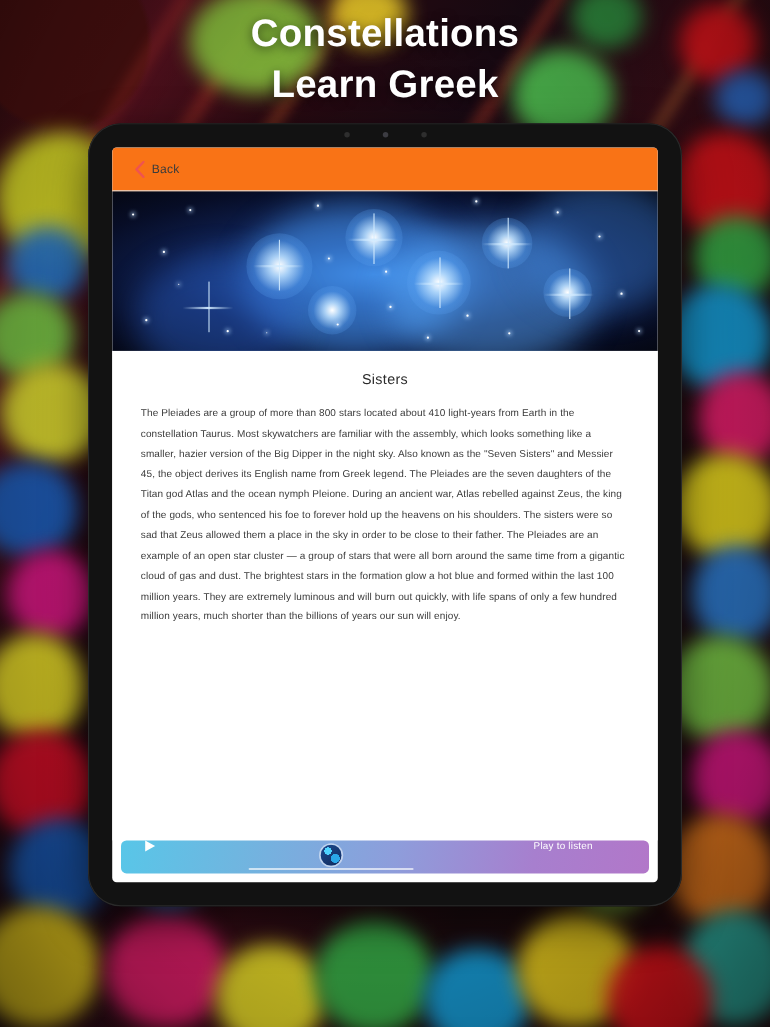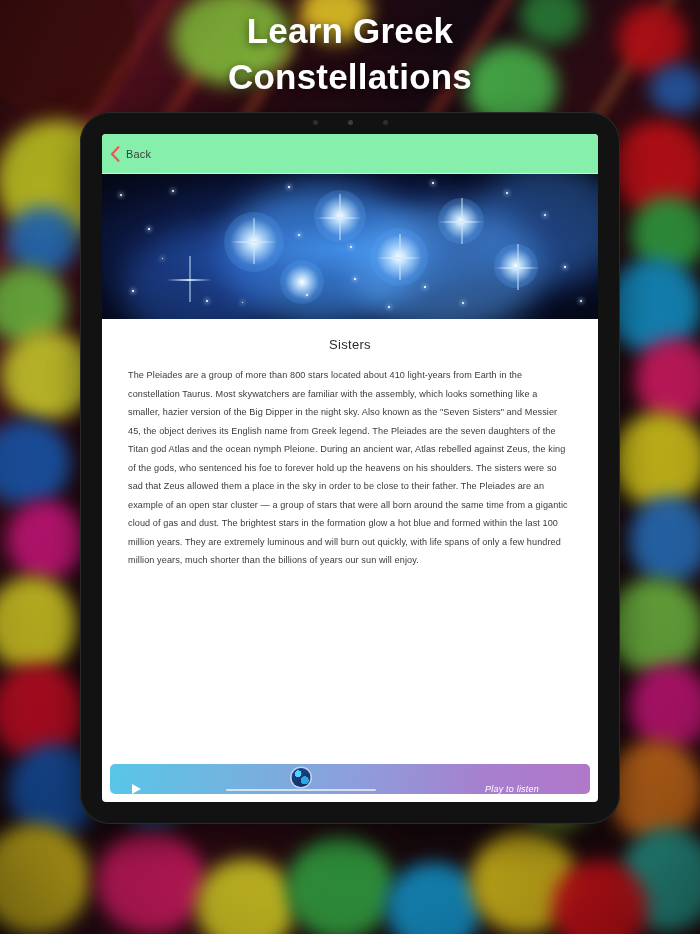--- a/index.html
+++ b/index.html
@@ -93,25 +93,25 @@
     border-radius: 4px;
     overflow: hidden;
     display: flex;
     flex-direction: column;
   }
 
   
   #navbar {
     height: 40px;
     flex: 0 0 40px;
-    background: #86efac;
+    background: #f97316;
     border-bottom: 1px solid #e3e3e3;
     display: flex;
     align-items: center;
-    padding-left: 8px;
+    padding-left: 20px;
   }
   #back-button {
     display: flex;
     align-items: center;
     gap: 6px;
     cursor: pointer;
   }
   #back-chevron { line-height: 0; }
   #back-label {
     font-size: 11px;
@@ -178,24 +178,23 @@
     letter-spacing: .1px;
   }
 
   
   #player {
     flex: 0 0 30px;
     margin: 0 8px 8px 8px;
     border-radius: 5px;
     background: linear-gradient(100deg, #58c6e8 0%, #6fb6e0 22%, #8e9ddb 52%, #a77fce 78%, #b277c9 100%);
     display: flex;
-    align-items: flex-end;
+    align-items: flex-start;
     position: relative;
     color: #ffffff;
-    font-style: italic;
   }
   #play-button {
     width: 52px;
     display: flex;
     align-items: center;
     justify-content: center;
     cursor: pointer;
   }
   #play-triangle {
     width: 0; height: 0;
@@ -290,22 +289,22 @@
   <div class="blob" style="left:386px;top:862px;width:96px;height:92px;background:#17a3e0;"></div>
   <div class="blob" style="left:470px;top:830px;width:108px;height:104px;background:#f0d21f;"></div>
   <div class="blob" style="left:552px;top:860px;width:96px;height:96px;background:#e8141c;"></div>
   <div class="blob" style="left:118px;top:760px;width:70px;height:66px;background:#2f7fd6;"></div>
   <div class="blob" style="left:520px;top:760px;width:74px;height:70px;background:#8dc63f;"></div>
 
   <div id="bg-vignette"></div>
 </div>
 
 <div id="headline">
+  <div>Constellations</div>
   <div>Learn Greek</div>
-  <div>Constellations</div>
 </div>
 
 <div id="tablet">
 
   <div id="tablet-topbar">
     <span class="sensor"></span>
     <span class="sensor bright"></span>
     <span class="sensor"></span>
   </div>
 

